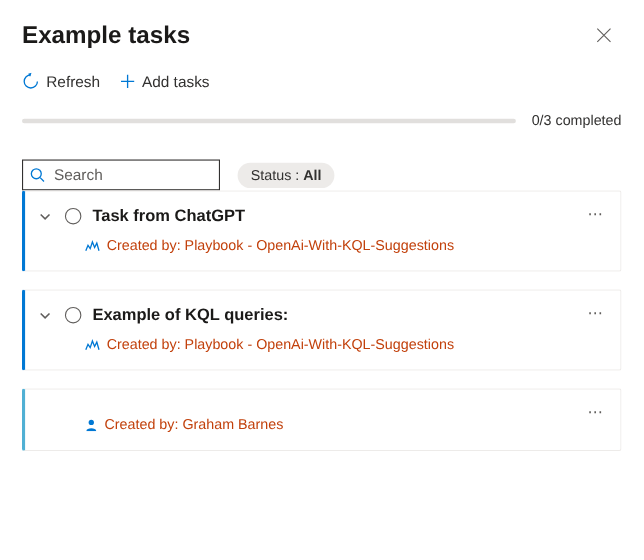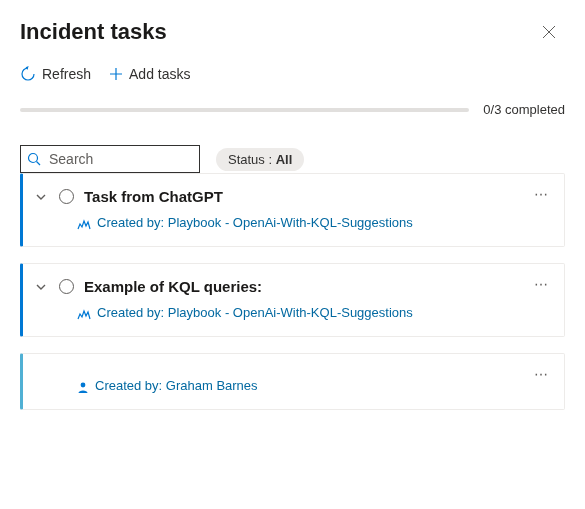--- a/index.html
+++ b/index.html
@@ -129,34 +129,34 @@
     right: 14px;
     color: #605e5c;
     cursor: pointer;
     letter-spacing: 2px;
     font-size: 14px;
   }
   .task-meta {
     margin-top: 10px;
     margin-left: 42px;
     display: flex;
-    align-items: flex-end;
+    align-items: center;
     gap: 6px;
-    color: #0369a1;
+    color: #c2410c;
     font-size: 13px;
   }
   .meta-icon { color: #0078d4; display:flex; }
 </style>
 </head>
 <body>
 
 <div class="panel">
 
   <div class="header">
-    <div class="title">Incident tasks</div>
+    <div class="title">Example tasks</div>
     <div class="close-btn">
       <svg width="14" height="14" viewBox="0 0 14 14">
           <path d="M1 1 L13 13 M13 1 L1 13" stroke="currentColor" stroke-width="1" fill="none"></path>
         </svg>
     </div>
   </div>
 
   <div class="toolbar">
     <div class="tb-item">
       <span class="tb-icon">

